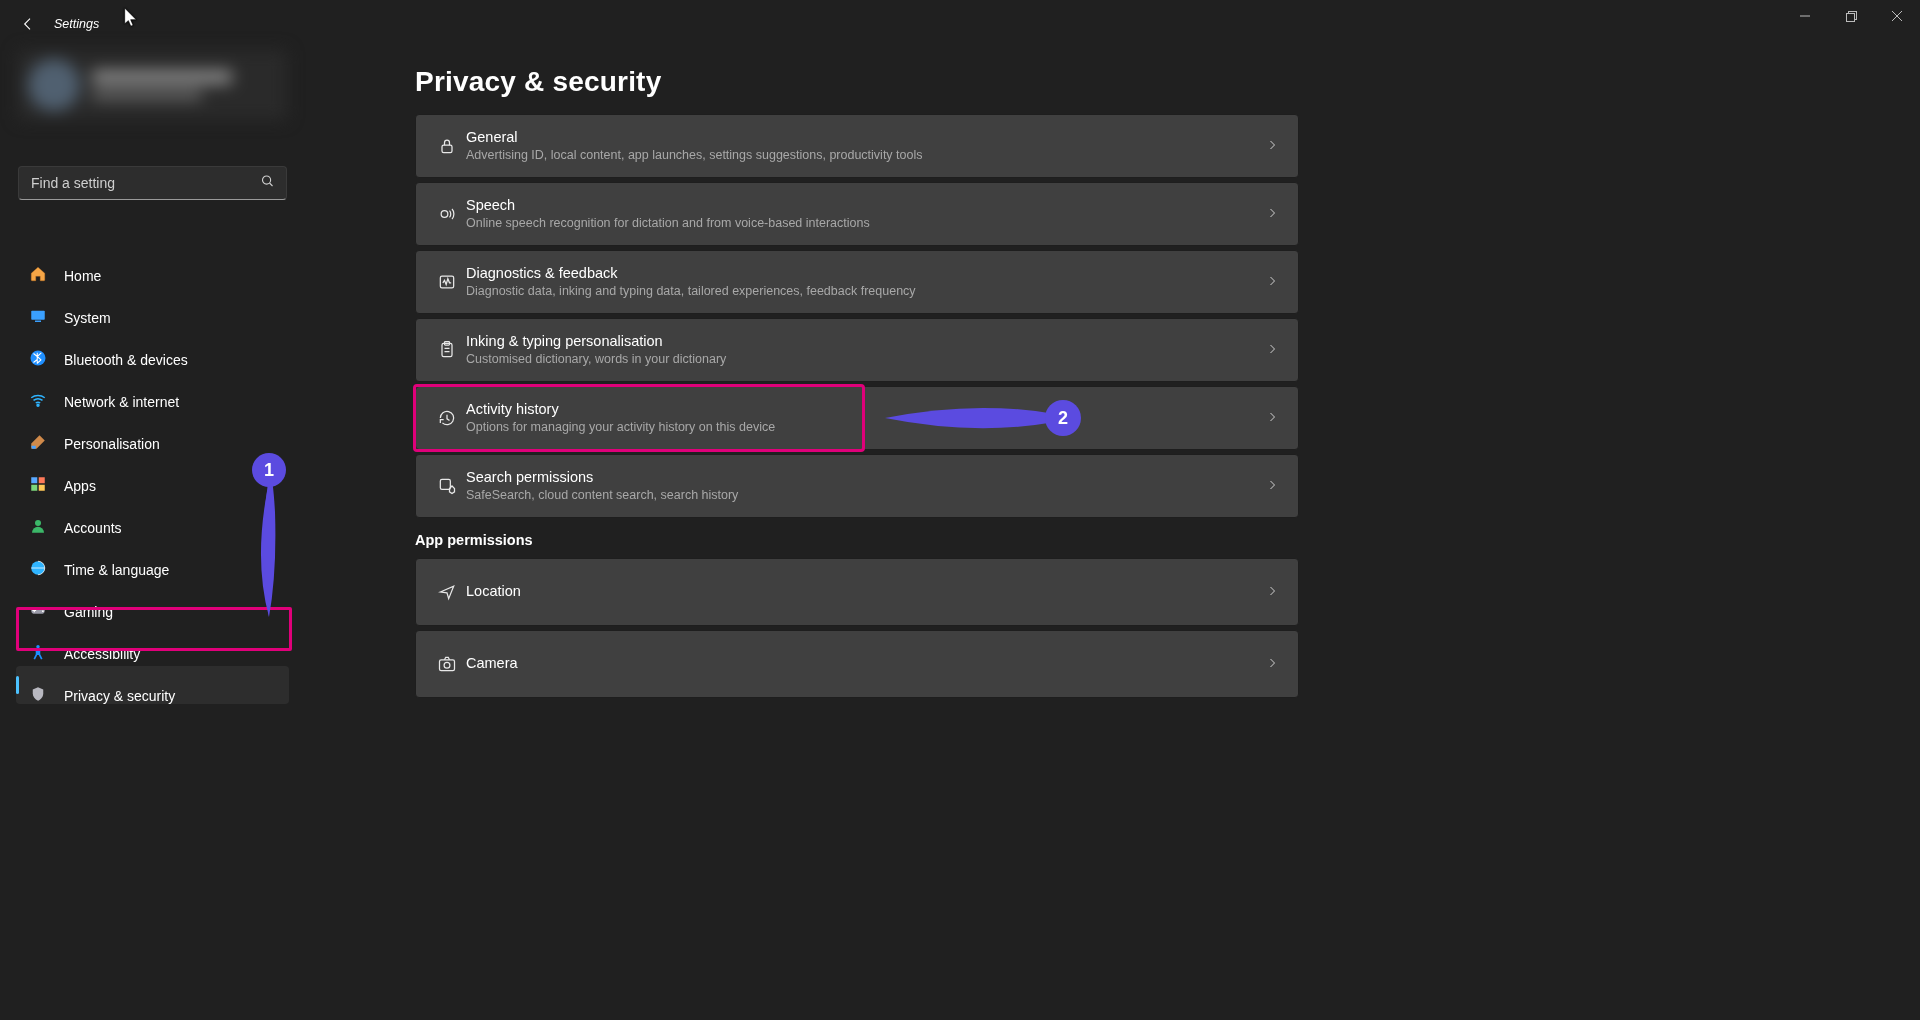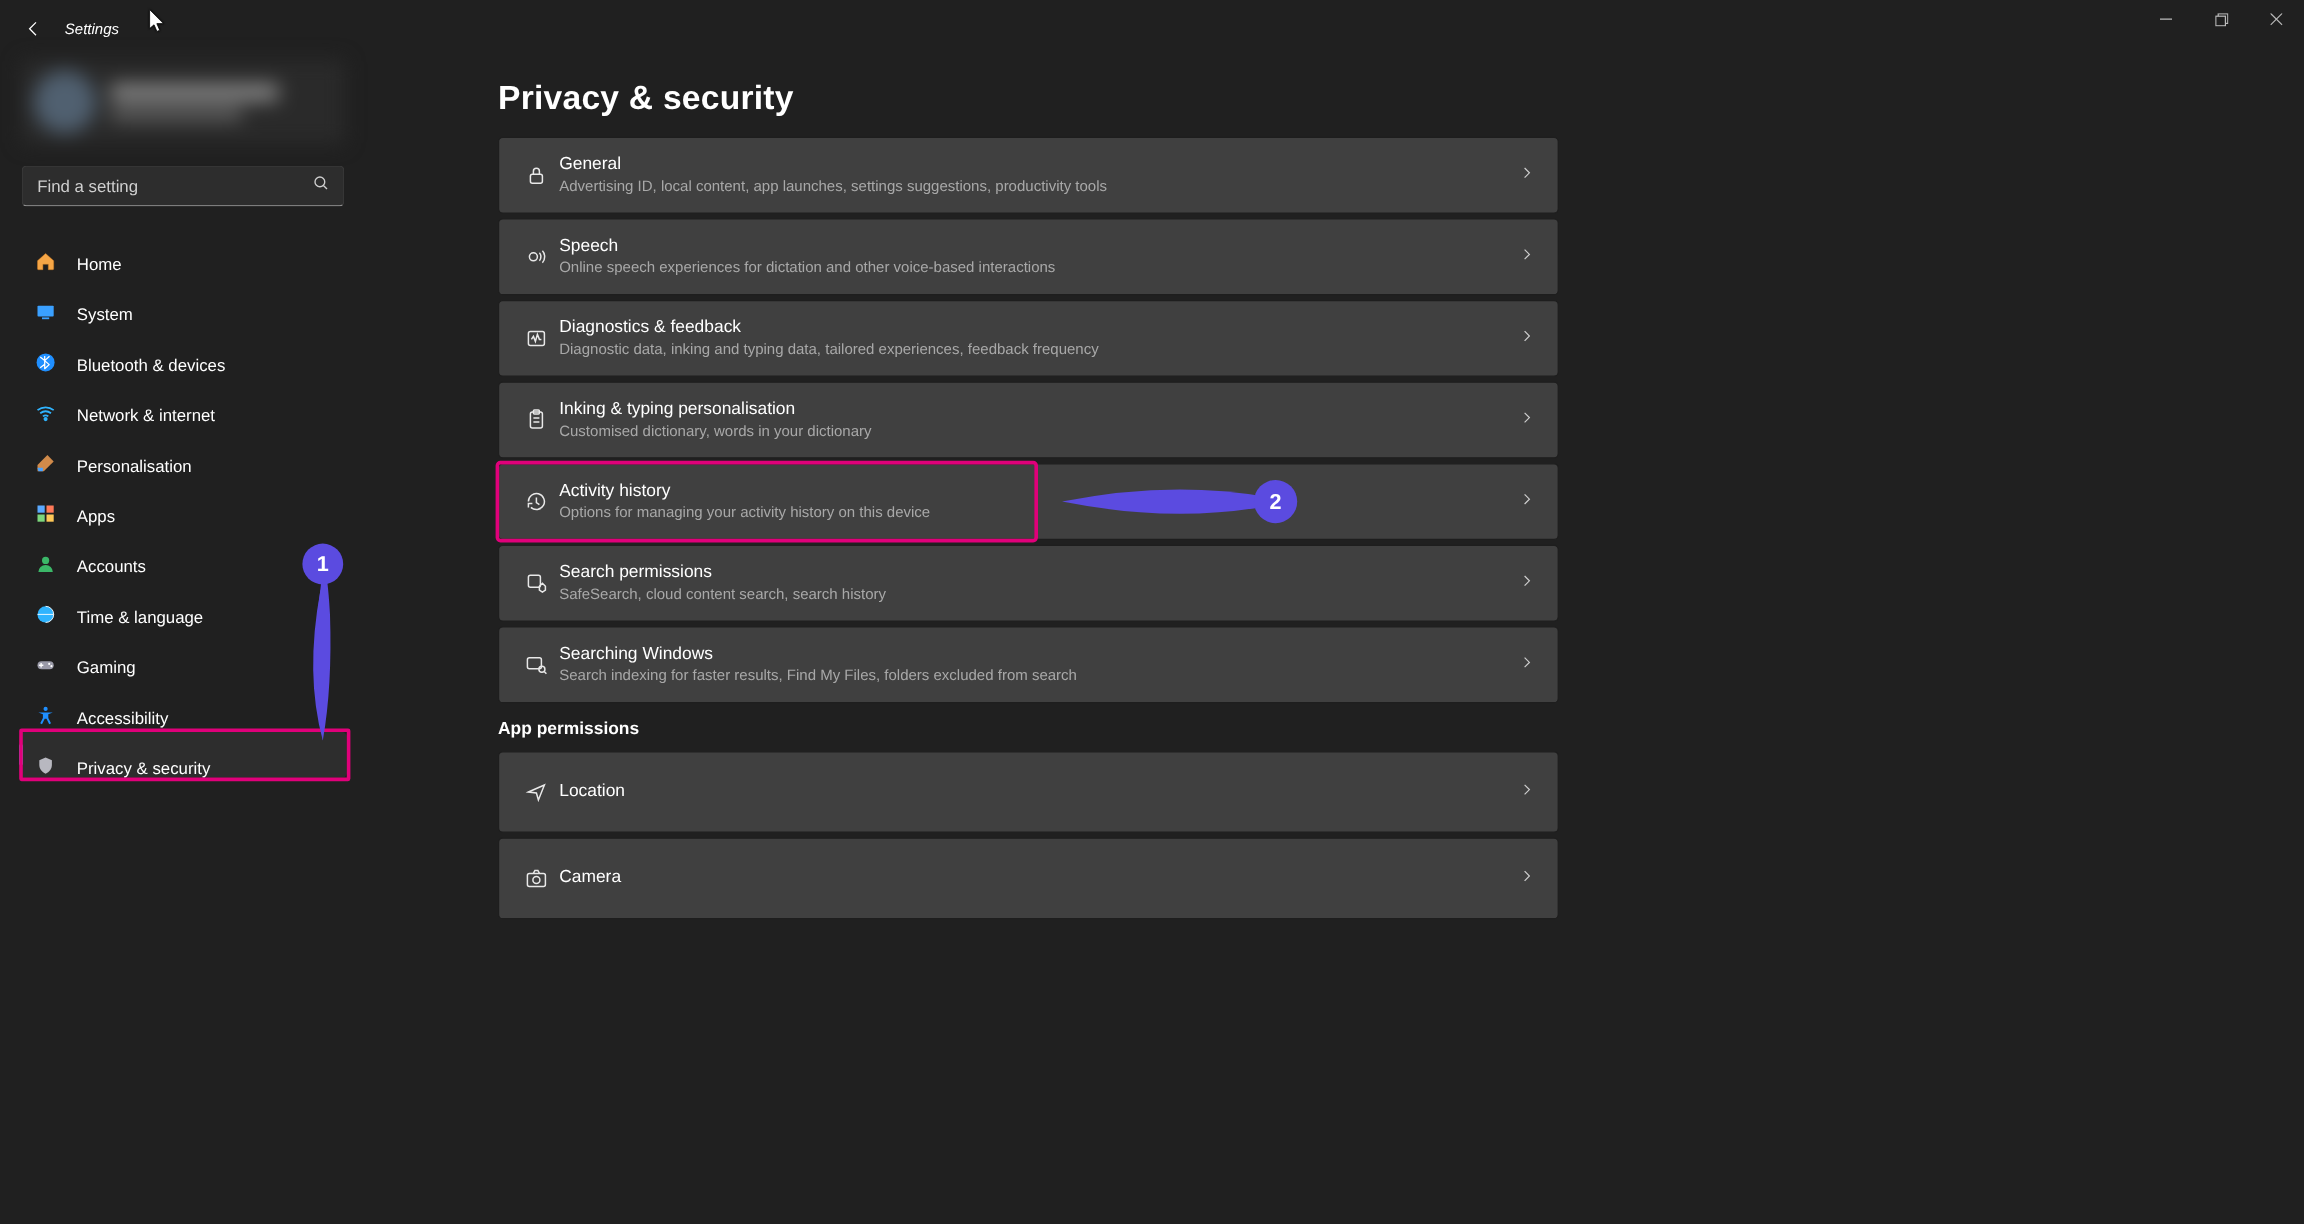--- a/index.html
+++ b/index.html
@@ -8,21 +8,21 @@
 
   
   .titlebar { height: 48px; display: flex; align-items: center; padding: 0 8px; }
   .titlebar .back { width: 40px; height: 40px; display: flex; align-items: center; justify-content: center; border-radius: 4px; cursor: pointer; }
   .titlebar .title { margin-left: 6px; font-size: 12.5px; color: #fff; font-style: italic; }
   .wincontrols { position: absolute; right: 0; top: 0; display: flex; }
   .wincontrols .btn { width: 46px; height: 32px; display: flex; align-items: center; justify-content: center; color: #bbb; cursor: pointer; }
 
   
   .shell { display: flex; height: calc(100% - 48px); }
-  .sidebar { width: 305px; flex: 0 0 305px; padding: 0 16px; display: flex; flex-direction: column; }
+  .sidebar { width: 305px; flex: 0 0 305px; padding: 0 16px; display: flex; flex-direction: column; gap: 28px; }
   .main { flex: 1; padding: 0 0 0 110px; overflow: auto; }
 
   
   .user-tile { height: 70px; margin: 2px 2px 14px 2px; border-radius: 4px; background: #2a2a2a; filter: blur(8px); display: flex; align-items: center; padding: 8px 10px; gap: 12px; }
   .user-tile .avatar { width: 52px; height: 52px; border-radius: 50%; background: #506070; }
   .user-tile .lines { flex: 1; }
   .user-tile .l1 { height: 14px; width: 140px; background: #888; border-radius: 3px; margin-bottom: 6px; }
   .user-tile .l2 { height: 10px; width: 110px; background: #666; border-radius: 3px; }
 
   
@@ -275,21 +275,21 @@
 
       <div class="card">
         <span class="lead-icon">
             <svg viewBox="0 0 24 24" fill="none" stroke="currentColor" stroke-width="1.5">
               <circle cx="9" cy="12" r="4"></circle>
               <path d="M15 8c2 2 2 6 0 8M18 6c3 3 3 9 0 12"></path>
             </svg>
           </span>
         <div class="text">
             <div class="t">Speech</div>
-            <div class="d">Online speech experiences for dictation and other voice-based interactions</div>
+            <div class="d">Online speech recognition for dictation and from voice-based interactions</div>
           </div>
         <span class="chev"><svg width="12" height="12" viewBox="0 0 24 24" fill="none" stroke="currentColor" stroke-width="2">
               <path d="M9 4l8 8-8 8"></path>
             </svg></span>
       </div>
 
       <div class="card">
         <span class="lead-icon">
             <svg viewBox="0 0 24 24" fill="none" stroke="currentColor" stroke-width="1.5">
               <rect x="4" y="5" width="16" height="14" rx="2"></rect>
@@ -348,36 +348,20 @@
           </span>
         <div class="text">
             <div class="t">Search permissions</div>
             <div class="d">SafeSearch, cloud content search, search history</div>
           </div>
         <span class="chev"><svg width="12" height="12" viewBox="0 0 24 24" fill="none" stroke="currentColor" stroke-width="2">
               <path d="M9 4l8 8-8 8"></path>
             </svg></span>
       </div>
 
-      <div class="card">
-        <span class="lead-icon">
-            <svg viewBox="0 0 24 24" fill="none" stroke="currentColor" stroke-width="1.5">
-              <rect x="3" y="5" width="14" height="11" rx="2"></rect>
-              <circle cx="17.5" cy="16.5" r="3"></circle>
-              <path d="M20 19l2 2"></path>
-            </svg>
-          </span>
-        <div class="text">
-            <div class="t">Searching Windows</div>
-            <div class="d">Search indexing for faster results, Find My Files, folders excluded from search</div>
-          </div>
-        <span class="chev"><svg width="12" height="12" viewBox="0 0 24 24" fill="none" stroke="currentColor" stroke-width="2">
-              <path d="M9 4l8 8-8 8"></path>
-            </svg></span>
-      </div>
     </div>
 
     <div class="section-header">App permissions</div>
 
     <div class="card-list">
       <div class="card" style="min-height:68px">
         <span class="lead-icon">
             <svg viewBox="0 0 24 24" fill="none" stroke="currentColor" stroke-width="1.5">
               <path d="M4 12 20 5l-6 15-2-7z"></path>
             </svg>

